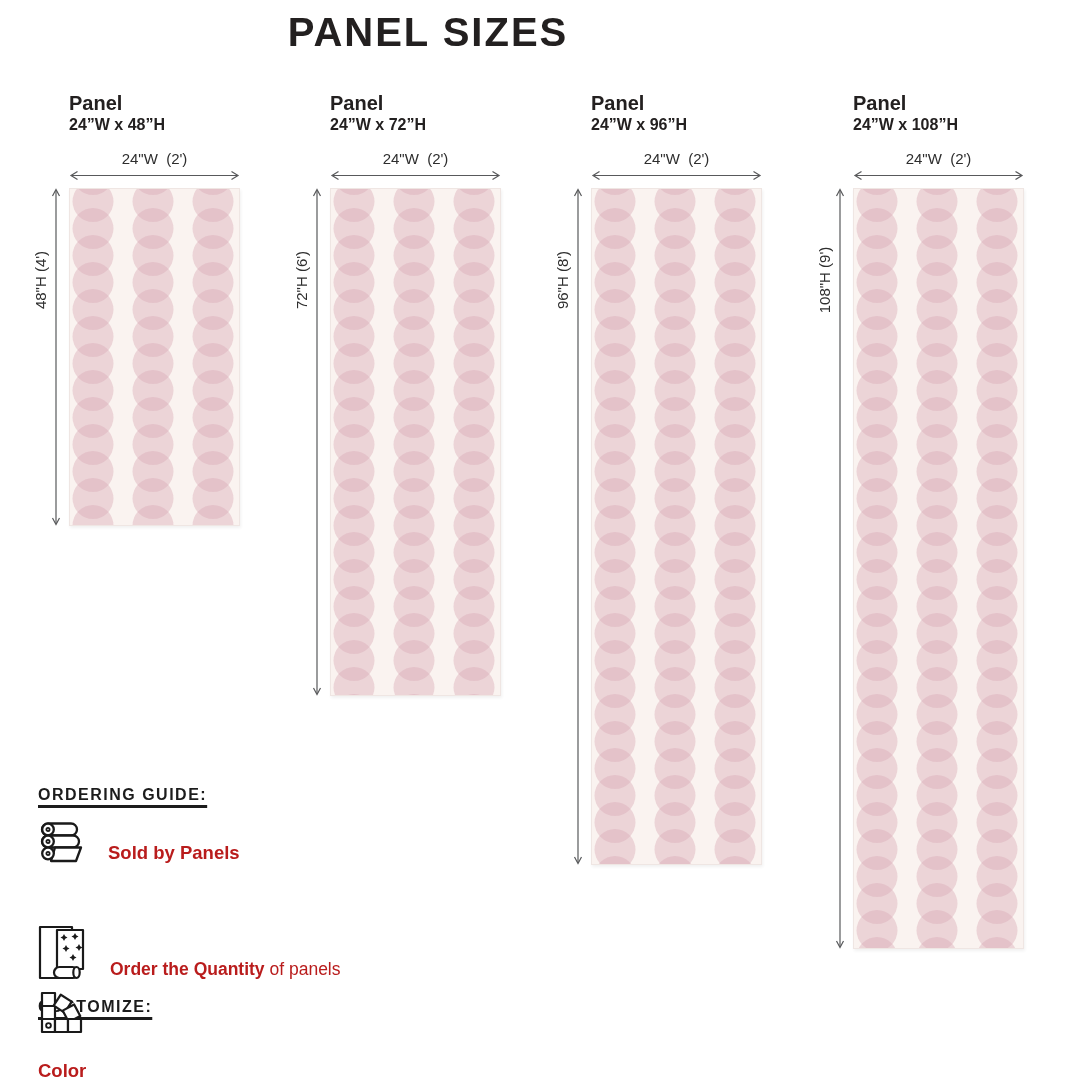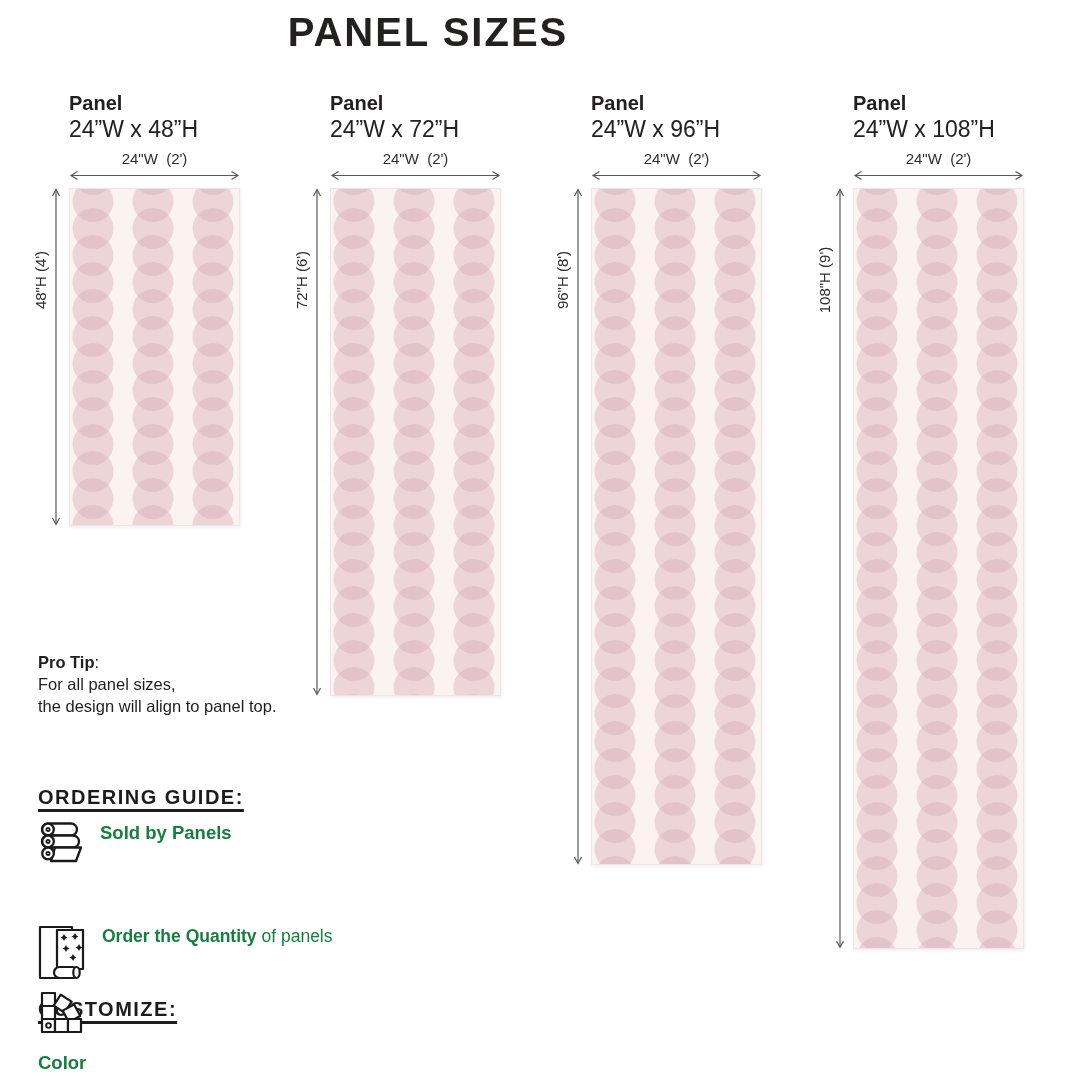--- a/index.html
+++ b/index.html
@@ -8,42 +8,42 @@
     font-family:"Liberation Sans", sans-serif;color:#232020;
     position:relative;overflow:hidden;
   }
   .page{position:absolute;inset:0;}
   .page-title{
     position:absolute;top:10px;left:0;width:856px;text-align:center;
     font-size:40px;font-weight:800;letter-spacing:2px;color:#232020;
   }
   .panel-col{position:absolute;top:64px;width:233px;margin-top:20px;}
   .panel-name{position:absolute;left:62px;top:8px;font-size:20px;font-weight:700;white-space:nowrap;}
-  .panel-size{position:absolute;left:62px;top:32px;font-size:23px;font-weight:400;white-space:nowrap;}
+  .panel-size{position:absolute;left:62px;top:32px;font-size:16px;font-weight:700;white-space:nowrap;}
   .dim-w{position:absolute;left:62px;top:66px;width:171px;text-align:center;font-size:15px;color:#2e2e2e;white-space:pre;}
   .h-arrow{position:absolute;left:62px;top:86px;}
   .v-arrow{position:absolute;left:44px;top:104px;width:10px;}
   .v-label{
     position:absolute;left:-25px;top:186px;width:120px;height:20px;
     text-align:center;font-size:15px;color:#2e2e2e;white-space:pre;
     transform:rotate(-90deg);
   }
   .swatch{position:absolute;left:62px;top:104px;width:171px;font-size:0;
     box-shadow:1px 2px 3px rgba(0,0,0,.06);}
   .notes{position:absolute;left:38px;}
   .protip{top:651px;font-size:16.5px;line-height:22px;color:#1f1f1f;}
   .protip b{font-weight:700;}
   .sec-heading{
-    font-size:20px;font-weight:700;letter-spacing:1.5px;color:#1c1c1c;
+    font-size:16px;font-weight:700;letter-spacing:1.5px;color:#1c1c1c;
     text-decoration:underline;text-decoration-thickness:2.5px;text-underline-offset:5px;
     white-space:nowrap;
   }
   .og-heading{top:786px;}
   .cz-heading{top:954px;}
-  .guide-item{display:flex;align-items:flex-start;gap:16px;color:#15803d;}
+  .guide-item{display:flex;align-items:flex-end;gap:24px;color:#b91c1c;}
   .gi-1{top:822px;}
   .gi-2{top:924px;}
   .gi-3{top:990px;flex-direction:column;}
   .gi-label{font-size:18.5px;}
   .gi-label .b{font-weight:700;}
   .gi-lines{font-size:17.5px;line-height:25px;}
   .gi-lines .b{font-weight:700;}
   .icon{flex:0 0 auto;}
 </style>
 </head>
@@ -194,25 +194,20 @@
                 <circle cx="144" cy="40.5" r="20.5"></circle>
               </g>
             </pattern>
           </defs>
           <rect width="171" height="761" fill="#faf3f0"></rect>
           <rect width="171" height="761" fill="url(#bead3)"></rect>
           <rect x="0.5" y="0.5" width="170" height="760" fill="none" stroke="#efe6e3"></rect>
         </svg></div>
   </section>
 
-  <div class="notes protip">
-    <div><b>Pro Tip</b><span>:</span></div>
-    <div>For all panel sizes,</div>
-    <div>the design will align to panel top.</div>
-  </div>
 
   <div class="notes sec-heading og-heading" style="position:absolute;">ORDERING GUIDE:</div>
 
   <div class="notes guide-item gi-1" style="position:absolute;">
     <svg class="icon" width="46" height="42" viewBox="0 0 46 42" xmlns="http://www.w3.org/2000/svg">
       <g fill="#ffffff" stroke="#1a1a1a" stroke-width="2.3" stroke-linejoin="round">
         <rect x="4" y="1.5" width="35" height="12" rx="6"></rect>
         <circle cx="10" cy="7.5" r="5.8"></circle>
         <rect x="4" y="13.5" width="37" height="12" rx="6"></rect>
         <circle cx="10" cy="19.5" r="5.8"></circle>

